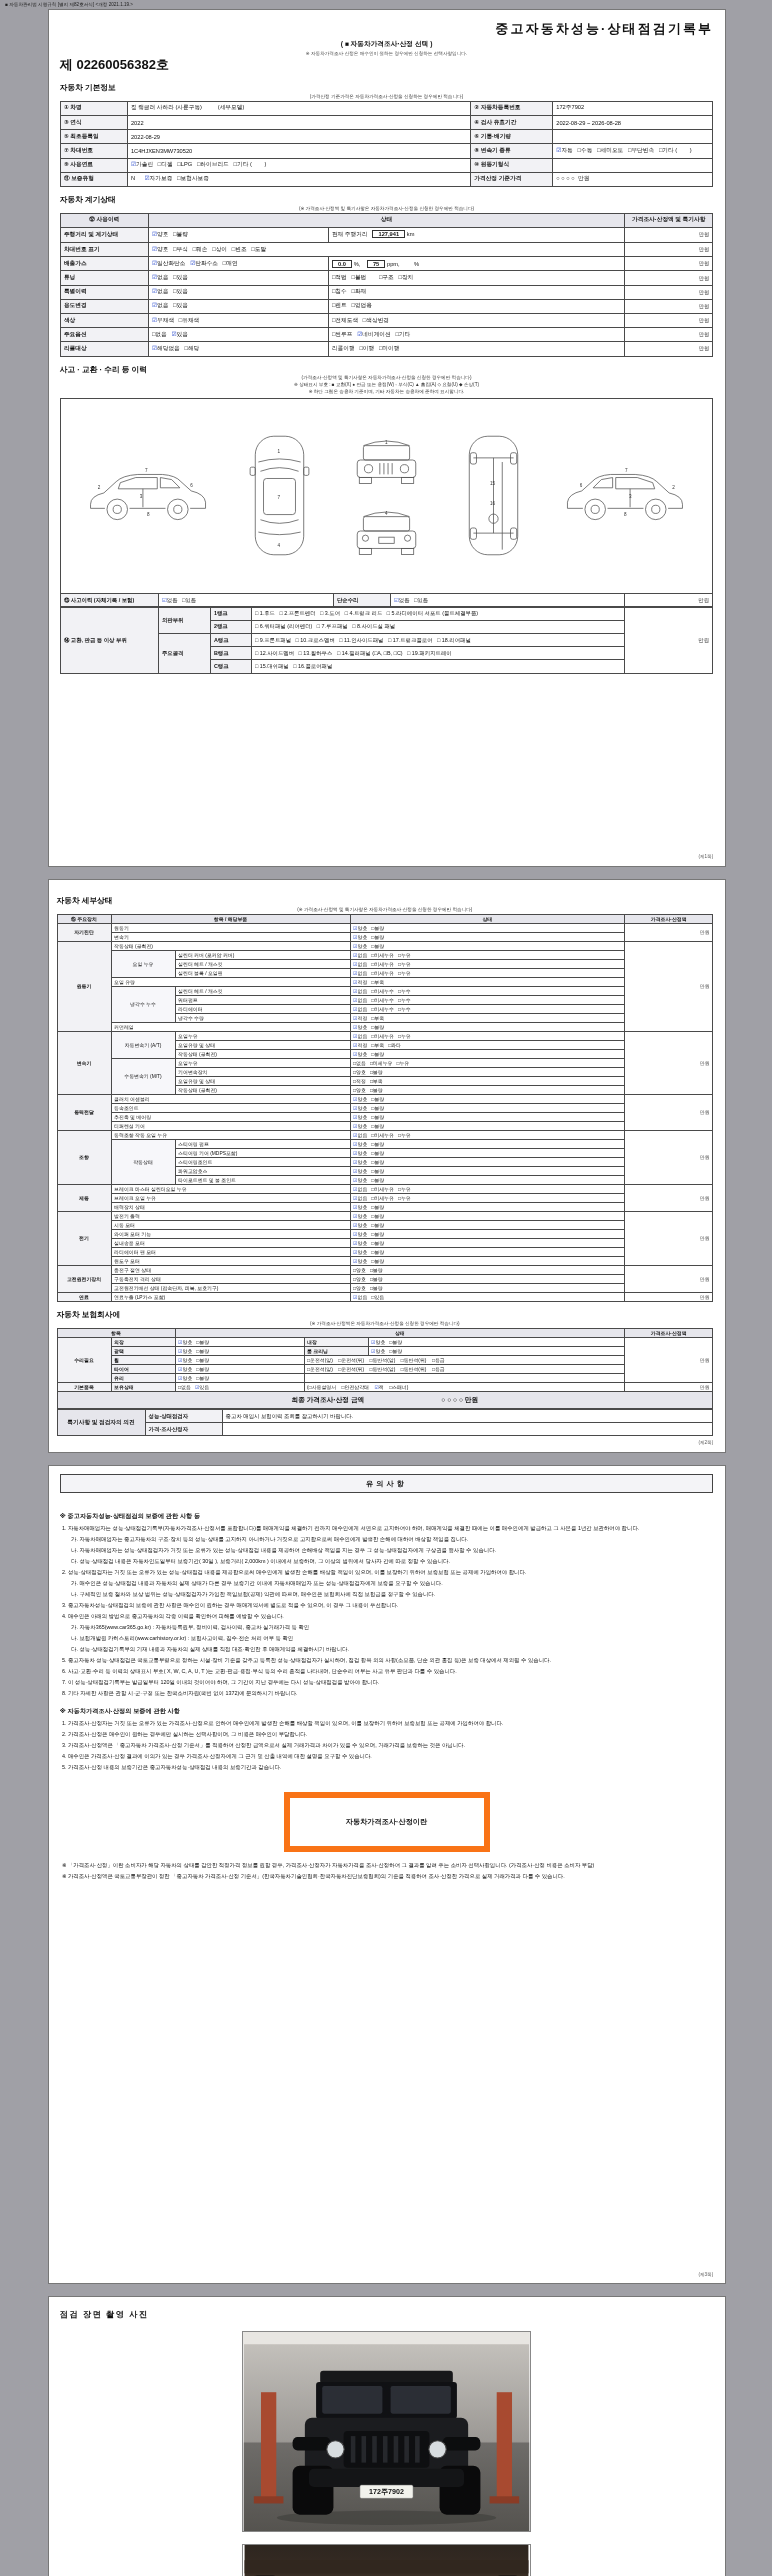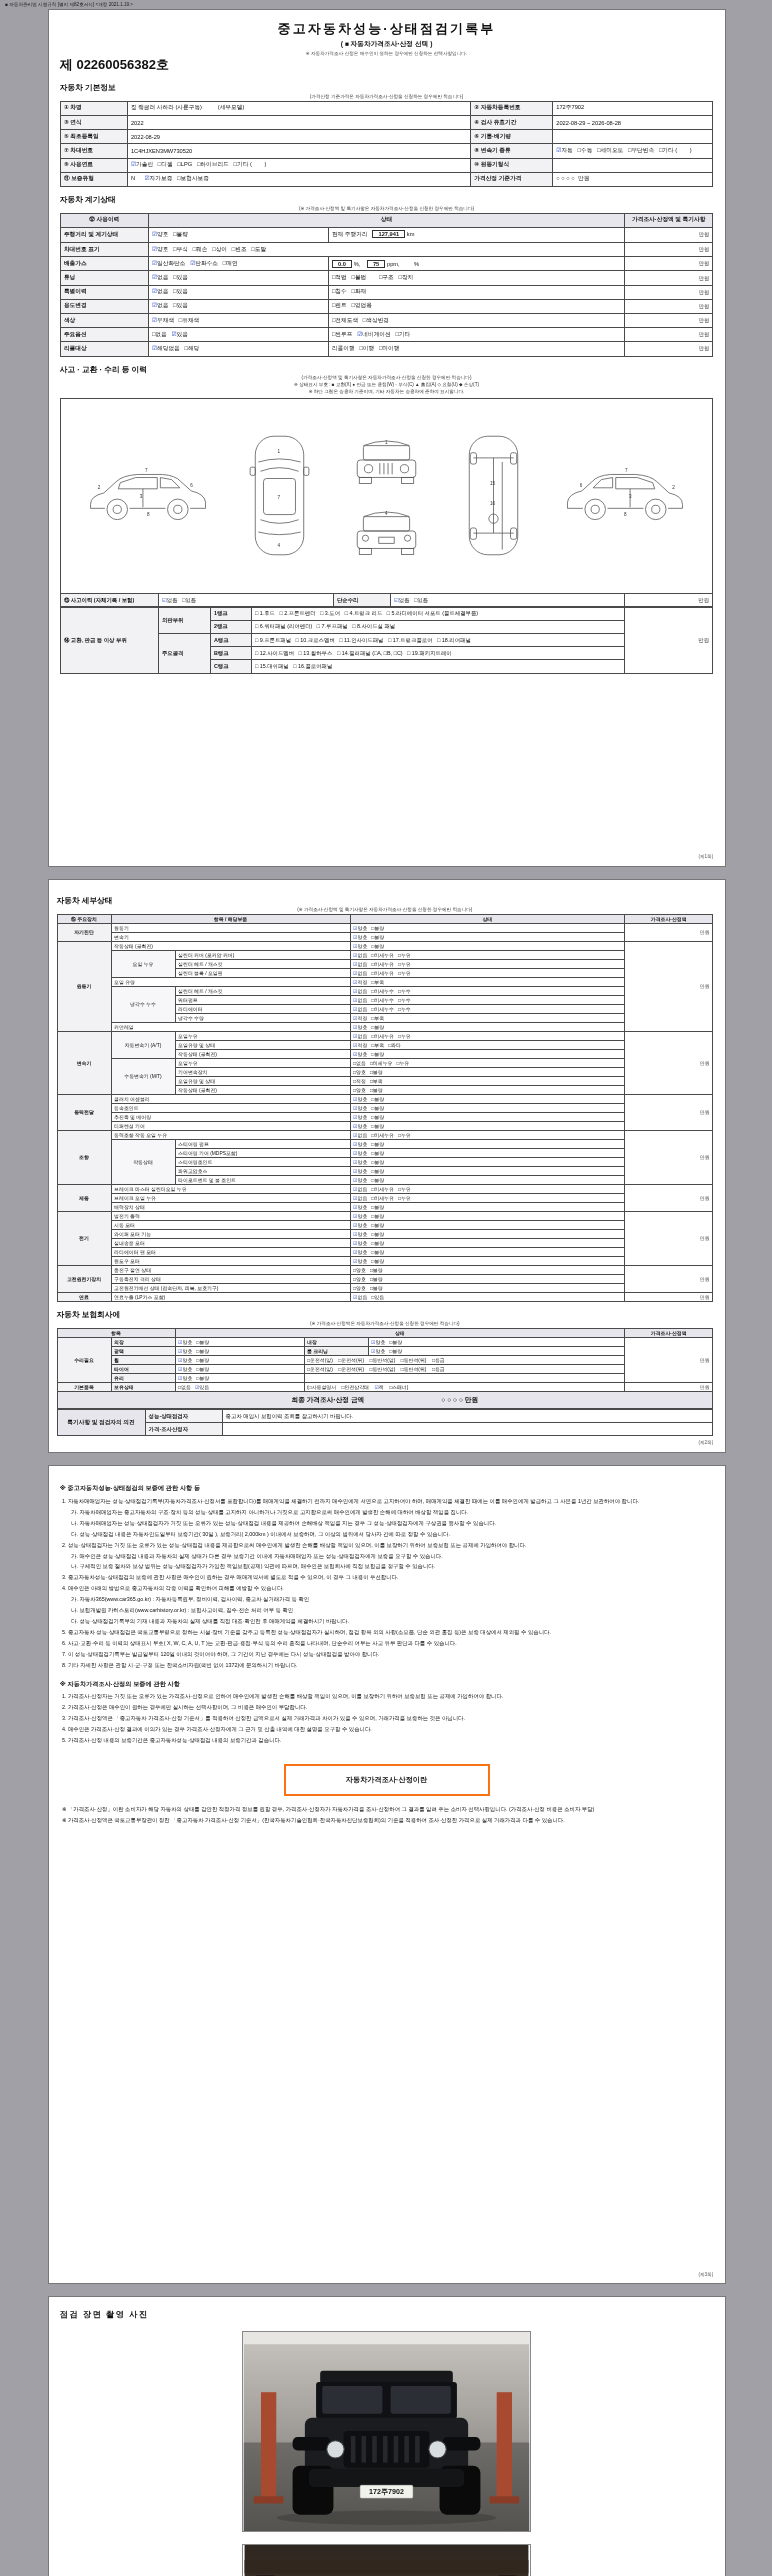--- a/index.html
+++ b/index.html
@@ -1,21 +1,21 @@
 <!DOCTYPE html>
 <html style="font-size:8.2px"><head>
 <meta charset="utf-8">
 <style>
   *{box-sizing:border-box;}
   body{width:773px;margin:0;background:#a0a0a6;font-family:"Liberation Sans","DejaVu Sans",sans-serif;color:#111;}
   .form-ref{font-size:4.6px;color:#222;padding:2.1px 5.2px 1.5px;}
   .page{width:678px;margin:0 auto 12.4px;background:#fff;border:0.5px solid #777;padding:8.2px 11.3px 6.2px;display:flex;flex-direction:column;}
   .p1{min-height:858px;} .p2{min-height:361px;padding-left:8px;} .p3{min-height:819px;} .p4{min-height:435px;}
   .page-mark{margin-top:auto;text-align:right;font-size:4.6px;color:#555;padding-top:4.1px;}
-  .doc-title{text-align:center;font-size:13px;font-weight:bold;letter-spacing:2.1px;margin-top:2.1px;}
+  .doc-title{text-align:right;font-size:13px;font-weight:bold;letter-spacing:2.1px;margin-top:2.1px;}
   .doc-sub{text-align:center;font-size:6.7px;font-weight:bold;margin-top:2.6px;}
   .doc-sub-note{text-align:center;font-size:4.6px;color:#444;margin-top:1.5px;}
   .doc-no{font-size:13px;font-weight:bold;margin:0 0 1px;}
   .sec-title{text-align:left;font-size:7.7px;font-weight:bold;margin:8.2px 0 0.5px;}
   .sec-note{text-align:center;font-size:4.6px;color:#333;margin-bottom:2.1px;}
   table{border-collapse:collapse;width:100%;table-layout:fixed;}
   td,th{border:0.5px solid #4a4a4a;padding:2.6px 3.1px;font-size:5.7px;vertical-align:middle;white-space:pre-wrap;overflow-wrap:anywhere;}
   th{background:#e6e6ec;font-weight:bold;text-align:center;}
   .lbl{background:#f2f2f5;font-weight:bold;}
   .state{background:#fff;}
@@ -26,21 +26,21 @@
   .valbox{display:inline-block;border:0.5px solid #333;padding:0 5.2px;font-weight:bold;background:#fff;}
   .detail-table td,.detail-table th,.other-table td,.other-table th{font-size:4.9px;padding:1px 2.6px;}
   .acc-table td{font-size:5.4px;}
   .t2{margin-top:-0.5px;}
   .diagram-box{border:0.5px solid #4a4a4a;margin-top:1px;padding:10.3px 3.1px;display:flex;justify-content:space-around;align-items:center;min-height:196px;background:#fff;}
   .diagram-mid{display:flex;flex-direction:column;gap:13.4px;align-items:center;}
   .final-row{border:0.5px solid #4a4a4a;background:#e6e6ec;display:flex;justify-content:center;gap:77px;padding:3.6px;font-size:6.7px;font-weight:bold;margin-top:-0.5px;}
   .remarks-table{margin-top:-0.5px;}
   .remarks-table td{font-size:5.4px;}
   .notes-title-box{border:0.5px solid #444;text-align:center;font-weight:bold;font-size:7.2px;letter-spacing:3.1px;padding:3.6px;margin-bottom:8.2px;background:#f4f4f7;}
-  .price-def-title{width:206px;margin:17.5px auto 6.2px;border:2px solid #f97316;text-align:center;font-weight:bold;font-size:7.2px;padding:9px;}
+  .price-def-title{width:206px;margin:17.5px auto 6.2px;border:6px solid #f97316;text-align:center;font-weight:bold;font-size:7.2px;padding:19px;}
   .note-p{font-size:5.4px;line-height:1.55;margin:2.6px 0;}
   .lvl0{font-weight:bold;font-size:6.2px;margin:9.3px 0 3.6px;}
   .lvl1{margin-left:2.1px;}
   .lvl2{margin-left:11.3px;}
   .photo-title{font-weight:bold;font-size:8.2px;letter-spacing:1.5px;margin:3.1px 0 5.2px;}
   .photo{display:block;margin:6.2px auto;border:0.5px solid #888;}
   .diag{stroke:#555;fill:none;stroke-width:1.5px;}
   .dignum{font-size:9px;fill:#333;}
 </style>
 </head>
@@ -629,20 +629,21 @@
       <td class="lbl">가격·조사산정자</td>
       <td></td>
     </tr>
   </tbody>
     </table>
 
   <div class="page-mark">(제2쪽)</div>
 </div>
 
 <div class="page p3">
+  <div class="notes-title-box">유의사항</div>
   <div id="notes-body">
       <div class="note-p lvl0">※ 중고자동차성능·상태점검의 보증에 관한 사항 등</div>
       <div class="note-p lvl1">1. 자동차매매업자는 성능·상태점검기록부(자동차가격조사·산정서를 포함합니다)를 매매계약을 체결하기 전까지 매수인에게 서면으로 고지하여야 하며, 매매계약을 체결한 때에는 이를 매수인에게 발급하고 그 사본을 1년간 보관하여야 합니다.</div>
       <div class="note-p lvl2">가. 자동차매매업자는 중고자동차의 구조·장치 등의 성능·상태를 고지하지 아니하거나 거짓으로 고지함으로써 매수인에게 발생한 손해에 대하여 배상할 책임을 집니다.</div>
       <div class="note-p lvl2">나. 자동차매매업자는 성능·상태점검자가 거짓 또는 오류가 있는 성능·상태점검 내용을 제공하여 손해배상 책임을 지는 경우 그 성능·상태점검자에게 구상권을 행사할 수 있습니다.</div>
       <div class="note-p lvl2">다. 성능·상태점검 내용은 자동차인도일부터 보증기간( 30일 ), 보증거리( 2,000km ) 이내에서 보증하며, 그 이상의 범위에서 당사자 간에 따로 정할 수 있습니다.</div>
       <div class="note-p lvl1">2. 성능·상태점검자는 거짓 또는 오류가 있는 성능·상태점검 내용을 제공함으로써 매수인에게 발생한 손해를 배상할 책임이 있으며, 이를 보장하기 위하여 보증보험 또는 공제에 가입하여야 합니다.</div>
       <div class="note-p lvl2">가. 매수인은 성능·상태점검 내용과 자동차의 실제 상태가 다른 경우 보증기간 이내에 자동차매매업자 또는 성능·상태점검자에게 보증을 요구할 수 있습니다.</div>
       <div class="note-p lvl2">나. 구체적인 보증 절차와 보상 범위는 성능·상태점검자가 가입한 책임보험(공제) 약관에 따르며, 매수인은 보험회사에 직접 보험금을 청구할 수 있습니다.</div>
       <div class="note-p lvl1">3. 중고자동차성능·상태점검의 보증에 관한 사항은 매수인이 원하는 경우 매매계약서에 별도로 적을 수 있으며, 이 경우 그 내용이 우선합니다.</div>

